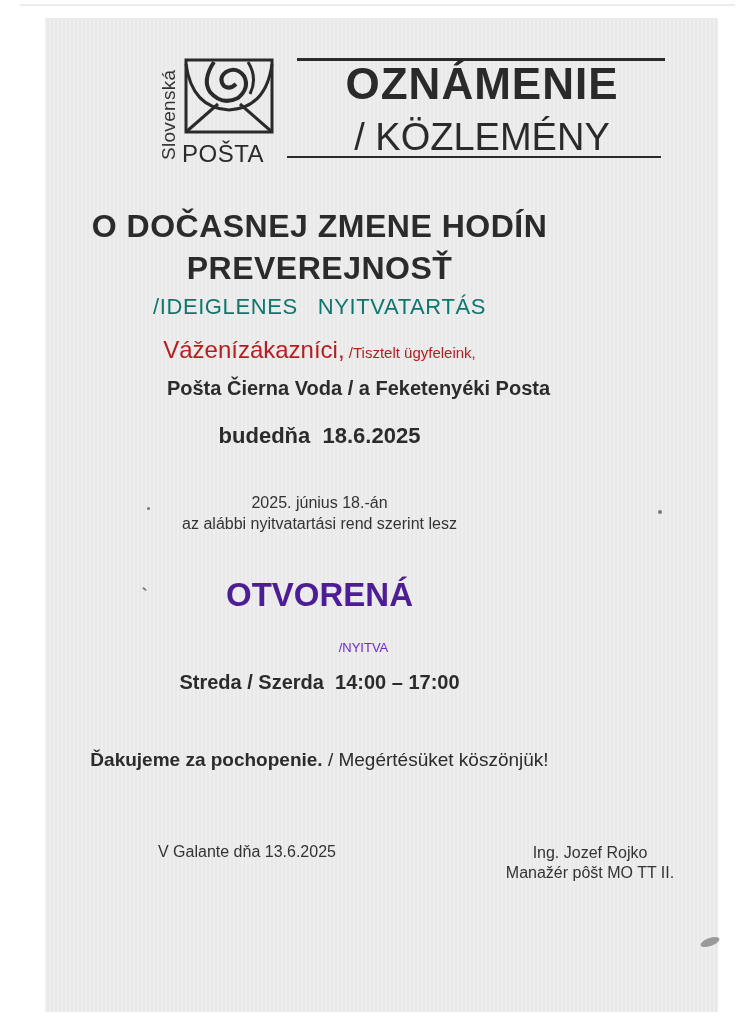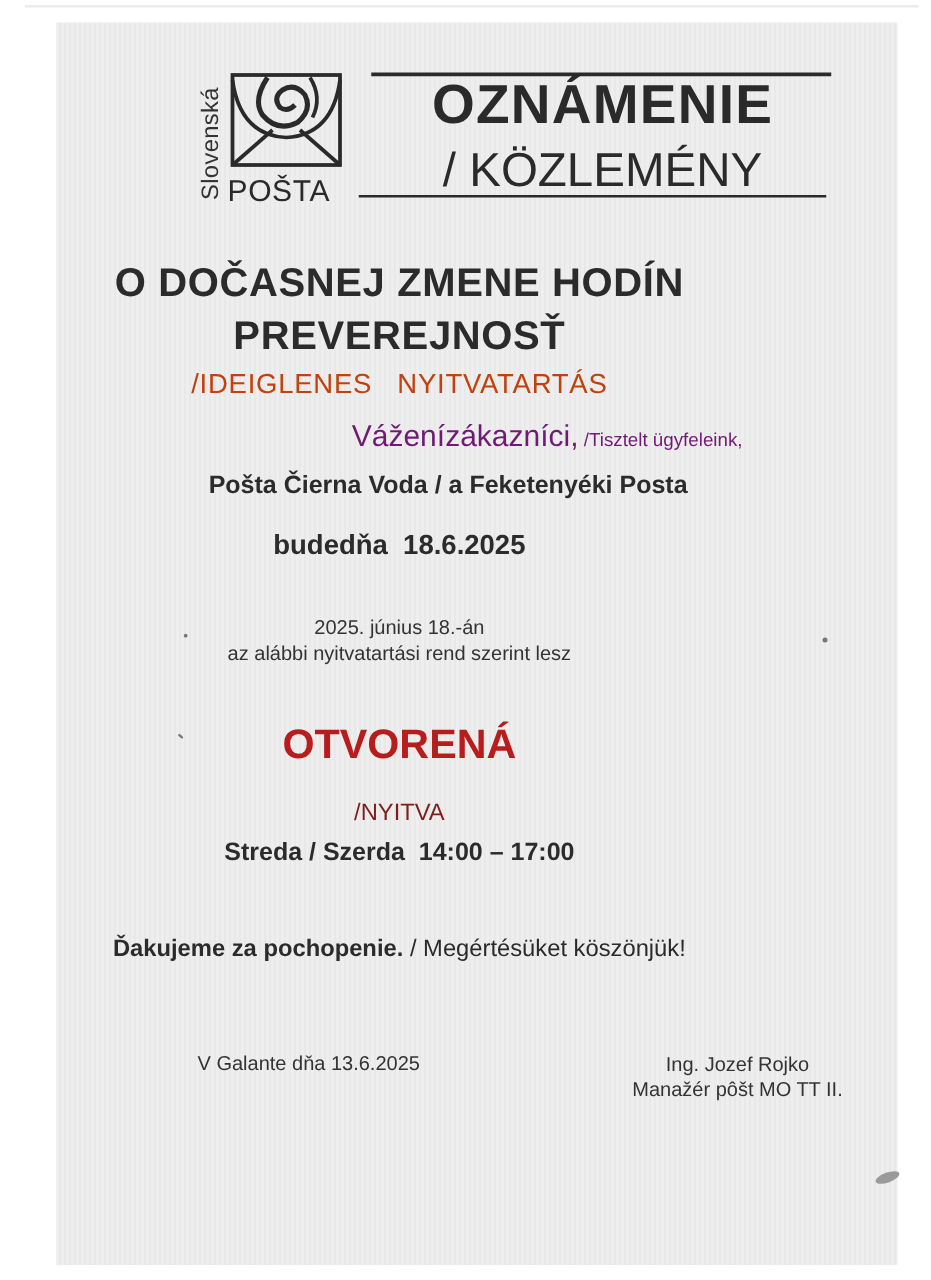--- a/index.html
+++ b/index.html
@@ -18,28 +18,28 @@
   .logo-posta { position: absolute; left: 182px; top: 140px; font-size: 24px; color: #2a2a2a; letter-spacing: 0.5px; }
   .hdr-rule1 { position: absolute; left: 297px; top: 58px; width: 368px; height: 3px; background: #2a2a2a; }
   .hdr-title { position: absolute; left: 296px; top: 54px; width: 372px; font-size: 44px; font-weight: 700;
                color: #2a2a2a; letter-spacing: 1px; line-height: 60px; text-align: center; }
   .hdr-sub { position: absolute; left: 296px; top: 116px; width: 372px; text-align: center;
              font-size: 38px; color: #2a2a2a; line-height: 42px; }
   .hdr-rule2 { position: absolute; left: 287px; top: 156px; width: 374px; height: 2px; background: #2a2a2a; }
 
   .center { position: absolute; left: 45px; width: 549px; text-align: center; white-space: nowrap; }
   .t-big { font-size: 32px; font-weight: 700; color: #2b2b2b; letter-spacing: 0.5px; }
-  .t-sub { font-size: 22px; color: #c2410c; letter-spacing: 0.6px; }
-  .t-greet { font-size: 24px; color: #701a75; text-align: right; }
+  .t-sub { font-size: 22px; color: #0f766e; letter-spacing: 0.6px; }
+  .t-greet { font-size: 24px; color: #b91c1c; }
   .t-greet small { font-size: 15px; }
   .t-bold { font-size: 20px; font-weight: 700; color: #2b2b2b; }
   .t-date { font-size: 22px; font-weight: 700; color: #2b2b2b; }
   .t-small { font-size: 16px; color: #333; line-height: 21px; }
-  .t-open { font-size: 33px; font-weight: 700; color: #b91c1c; }
-  .t-nyitva { font-size: 19px; color: #7f1d1d; }
+  .t-open { font-size: 33px; font-weight: 700; color: #4c1d95; }
+  .t-nyitva { font-size: 13px; color: #6d28d9; padding-left: 44px; }
   .t-hours { font-size: 20px; font-weight: 700; color: #2b2b2b; }
   .t-thanks { font-size: 19px; color: #2b2b2b; }
   .t-thanks b { font-weight: 700; }
 
   .foot-left { position: absolute; left: 158px; top: 843px; font-size: 16px; color: #333; }
   .foot-right { position: absolute; left: 490px; top: 843px; width: 200px; text-align: center; font-size: 16px; color: #333; line-height: 20px; }
 
   .speck { position: absolute; background: #777; border-radius: 50%; }
 </style>
 </head>

